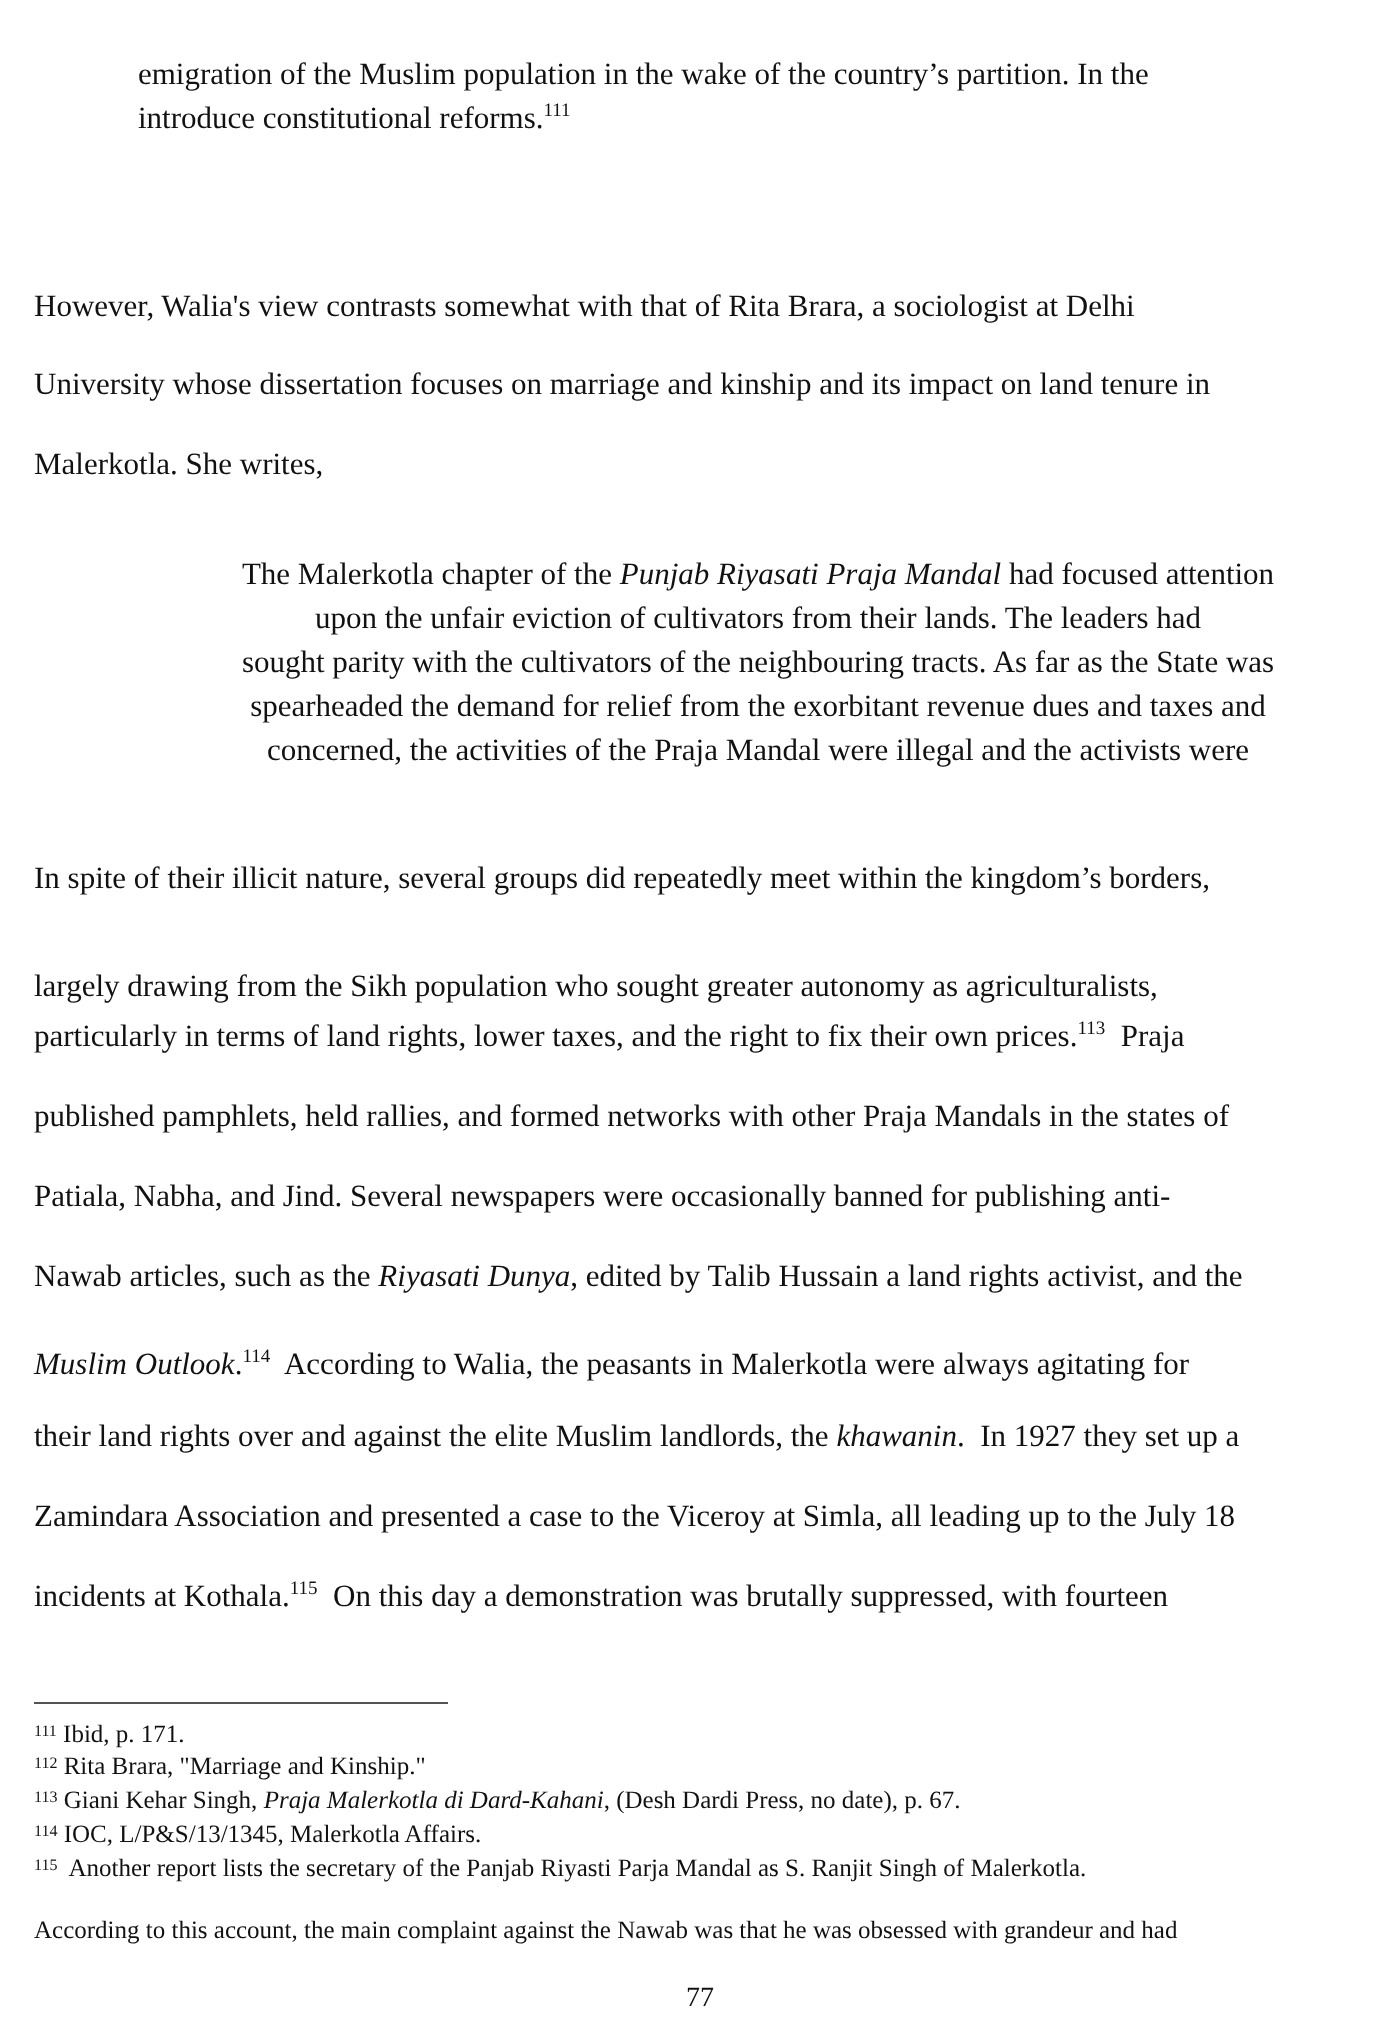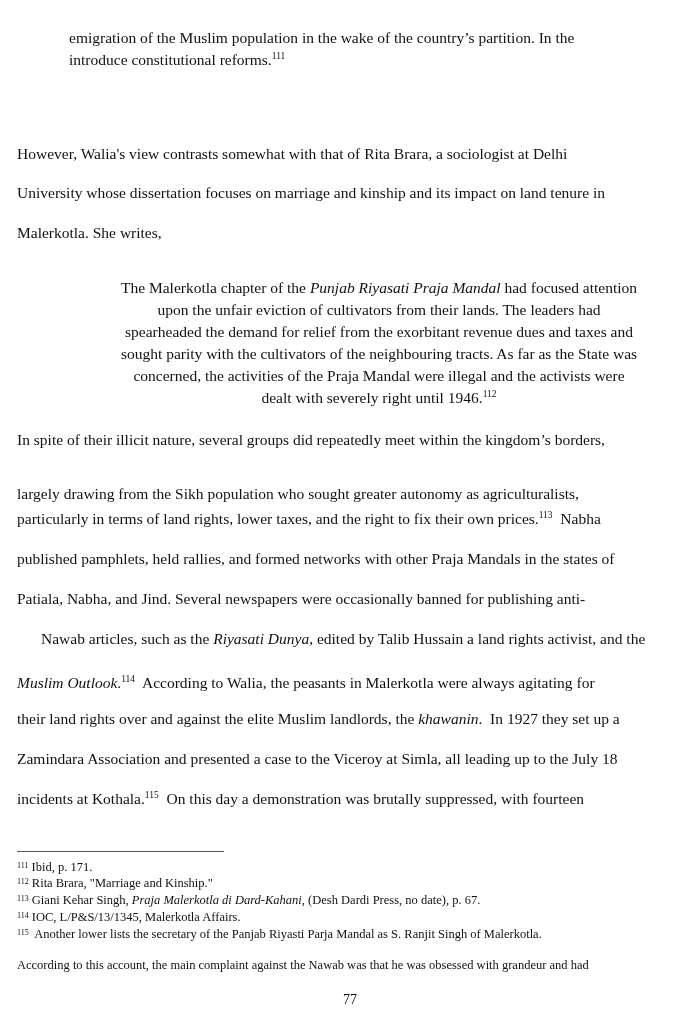--- a/index.html
+++ b/index.html
@@ -21,39 +21,38 @@
   <div><span>introduce constitutional reforms.</span><sup>111</sup></div>
 </div>
 
 <div class="body-line" style="top:145px;">However, Walia's view contrasts somewhat with that of Rita Brara, a sociologist at Delhi</div>
 <div class="body-line" style="top:184px;">University whose dissertation focuses on marriage and kinship and its impact on land tenure in</div>
 <div class="body-line" style="top:224px;">Malerkotla.  She writes,</div>
 
 <div class="block" style="top:277px;text-align:center;">
   <div><span>The Malerkotla chapter of the </span><i>Punjab Riyasati Praja Mandal</i><span> had focused attention</span></div>
   <div>upon the unfair eviction of cultivators from their lands.  The leaders had</div>
+  <div>sought parity with the cultivators of the neighbouring tracts.  As far as the State was</div>
   <div>spearheaded the demand for relief from the exorbitant revenue dues and taxes and</div>
-  <div>sought parity with the cultivators of the neighbouring tracts.  As far as the State was</div>
   <div>concerned, the activities of the Praja Mandal were illegal and the activists were</div>
-  <div><span>dealt with severely right until 1946.</span><sup>112</sup></div>
 </div>
 
 <div class="body-line" style="top:431px;">In spite of their illicit nature, several groups did repeatedly meet within the kingdom’s borders,</div>
 <div class="body-line" style="top:471px;margin-top:14px;">largely drawing from the Sikh population who sought greater autonomy as agriculturalists,</div>
-<div class="body-line" style="top:510px;"><span>particularly in terms of land rights, lower taxes, and the right to fix their own prices.</span><sup>113</sup><span style="white-space:pre">  Nabha</span></div>
+<div class="body-line" style="top:510px;"><span>particularly in terms of land rights, lower taxes, and the right to fix their own prices.</span><sup>113</sup><span style="white-space:pre">  Praja</span></div>
 <div class="body-line" style="top:550px;">published pamphlets, held rallies, and formed networks with other Praja Mandals in the states of</div>
 <div class="body-line" style="top:590px;text-align:right;">Patiala, Nabha, and Jind.  Several newspapers were occasionally banned for publishing anti-</div>
-<div class="body-line" style="top:630px;margin-left:24px;"><span>Nawab articles, such as the </span><i>Riyasati Dunya</i><span>, edited by Talib Hussain a land rights activist, and the</span></div>
+<div class="body-line" style="top:630px;"><span>Nawab articles, such as the </span><i>Riyasati Dunya</i><span>, edited by Talib Hussain a land rights activist, and the</span></div>
 <div class="body-line" style="top:674px;"><i>Muslim Outlook</i><span>.</span><sup>114</sup><span style="white-space:pre">  According to Walia, the peasants in Malerkotla were always agitating for</span></div>
 <div class="body-line" style="top:710px;"><span>their land rights over and against the elite Muslim landlords, the </span><i>khawanin</i><span style="white-space:pre">.  In 1927 they set up a</span></div>
 <div class="body-line" style="top:750px;">Zamindara Association and presented a case to the Viceroy at Simla, all leading up to the July 18</div>
 <div class="body-line" style="top:790px;font-family:Liberation Serif, serif;"><span>incidents at Kothala.</span><sup>115</sup><span style="white-space:pre">  On this day a demonstration was brutally suppressed, with fourteen</span></div>
 
 <div class="rule"></div>
 
 <div class="fn" style="top:860px;"><sup>111</sup><span> Ibid, p. 171.</span></div>
 <div class="fn" style="top:876px;"><sup>112</sup><span> Rita Brara, "Marriage and Kinship."</span></div>
 <div class="fn" style="top:893px;"><sup>113</sup><span> Giani Kehar Singh, </span><i>Praja Malerkotla di Dard-Kahani</i><span>, (Desh Dardi Press, no date), p. 67.</span></div>
 <div class="fn" style="top:910px;"><sup>114</sup><span> IOC, L/P&amp;S/13/1345, Malerkotla Affairs.</span></div>
-<div class="fn" style="top:927px;"><sup>115</sup><span style="white-space:pre">  Another lower lists the secretary of the Panjab Riyasti Parja Mandal as S. Ranjit Singh of Malerkotla.</span></div>
+<div class="fn" style="top:927px;"><sup>115</sup><span style="white-space:pre">  Another report lists the secretary of the Panjab Riyasti Parja Mandal as S. Ranjit Singh of Malerkotla.</span></div>
 <div class="fn" style="top:958px;">According to this account, the main complaint against the Nawab was that he was obsessed with grandeur and had</div>
 
 <div class="pagenum">77</div>
 
 </body></html>

